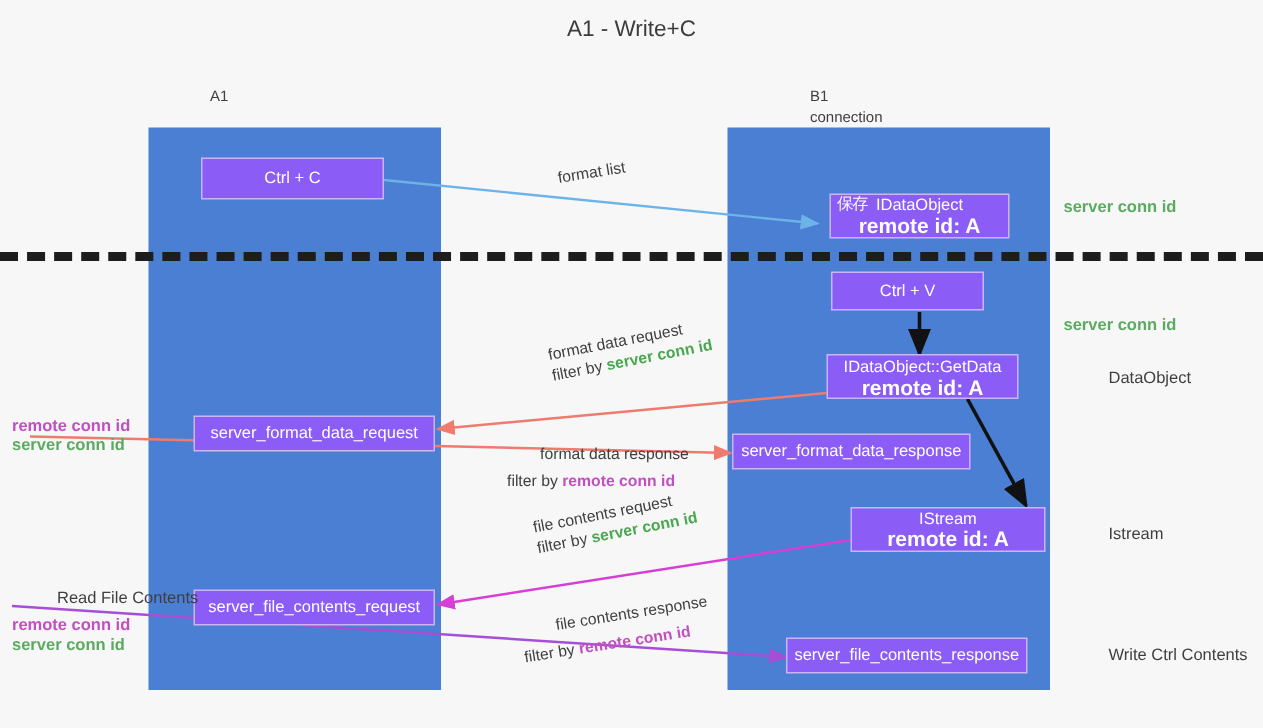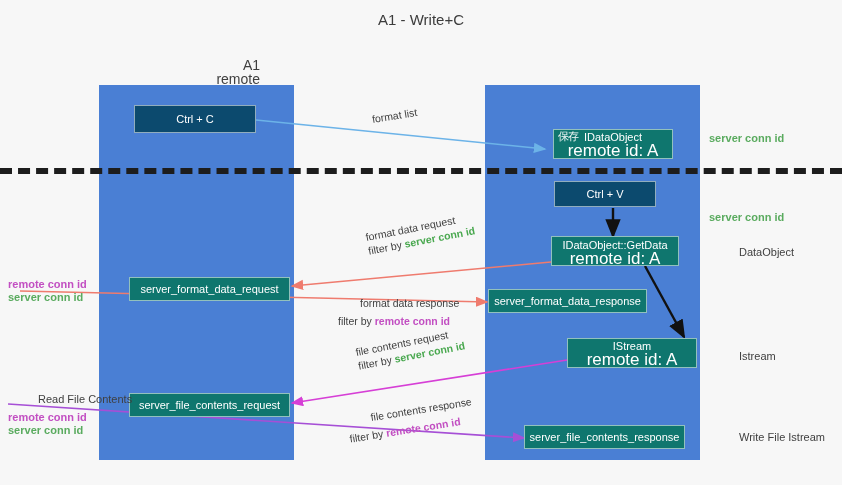--- a/index.html
+++ b/index.html
@@ -15,38 +15,38 @@
   .abs{position:absolute;}
 
   
   #title{
     left:0;top:10px;width:842px;text-align:center;
     font-size:15px;line-height:20px;color:#3c3c3c;
   }
 
   
   .lane-head{
-    text-align:right;font-size:14px;line-height:14px;color:#3f3f3f;
+    text-align:left;font-size:10px;line-height:14px;color:#3f3f3f;
   }
 
   
   .lane{background:#4a7fd4;}
 
   
   .node{
     box-sizing:border-box;
     display:flex;align-items:center;justify-content:center;
     flex-direction:column;
     color:#ffffff;font-size:11px;line-height:13px;
     text-align:center;
     border:1px solid rgba(255,255,255,.55);
   }
-  .node.green{background:#0c4a6e;text-align:center;}
-  .node.orange{background:#0f766e;}
-  .node .l2{font-size:17px;}
+  .node.green{background:#8b5cf6;text-align:center;}
+  .node.orange{background:#8b5cf6;}
+  .node .l2{font-size:14px;font-weight:bold;}
 
   
   .glyph-overlap{position:relative;}
   .glyph-overlap .cjk{
     position:absolute;left:-26px;top:-1px;
     font-size:11px;letter-spacing:-1px;opacity:.95;
   }
 
   
   #divider{
@@ -75,23 +75,24 @@
 <body>
 
 <div id="stage">
 
   <div class="abs" id="title">
     <div>A1 - Write+C</div>
   </div>
 
   <div class="abs lane-head" style="left:140px;top:58px;width:120px;">
     <div>A1</div>
-    <div>remote</div>
   </div>
   <div class="abs lane-head" style="left:540px;top:58px;width:130px;">
+    <div>B1</div>
+    <div>connection</div>
   </div>
 
   <div class="abs lane" style="left:99px;top:85px;width:195px;height:375px;"></div>
   <div class="abs lane" style="left:485px;top:85px;width:215px;height:375px;"></div>
 
   <svg id="wires">
     <defs>
       <marker id="ah-blue" markerWidth="9" markerHeight="9" refX="7" refY="3.2" orient="auto">
         <path d="M0,0 L8,3.2 L0,6.4 z" fill="#6cb3e8"></path>
       </marker>
@@ -197,21 +198,21 @@
     <div>file contents response</div>
     <div style="margin-top:4px;margin-left:-24px;">
       <span>filter by </span><span class="hl-magenta">remote conn id</span>
     </div>
   </div>
 
   <div class="abs note green" style="left:709px;top:132px;">server conn id</div>
   <div class="abs note green" style="left:709px;top:211px;">server conn id</div>
   <div class="abs note plain" style="left:709px;top:246px;">DataObject</div>
   <div class="abs note plain" style="left:709px;top:350px;">Istream</div>
-  <div class="abs note plain" style="left:709px;top:431px;">Write File Istream</div>
+  <div class="abs note plain" style="left:709px;top:431px;">Write Ctrl Contents</div>
 
   <div class="abs" style="left:8px;top:278px;">
     <div class="note magenta">remote conn id</div>
     <div class="note green">server conn id</div>
   </div>
 
   <div class="abs note plain" style="left:8px;top:393px;">Read File Contents</div>
 
   <div class="abs" style="left:8px;top:411px;">
     <div class="note magenta">remote conn id</div>

